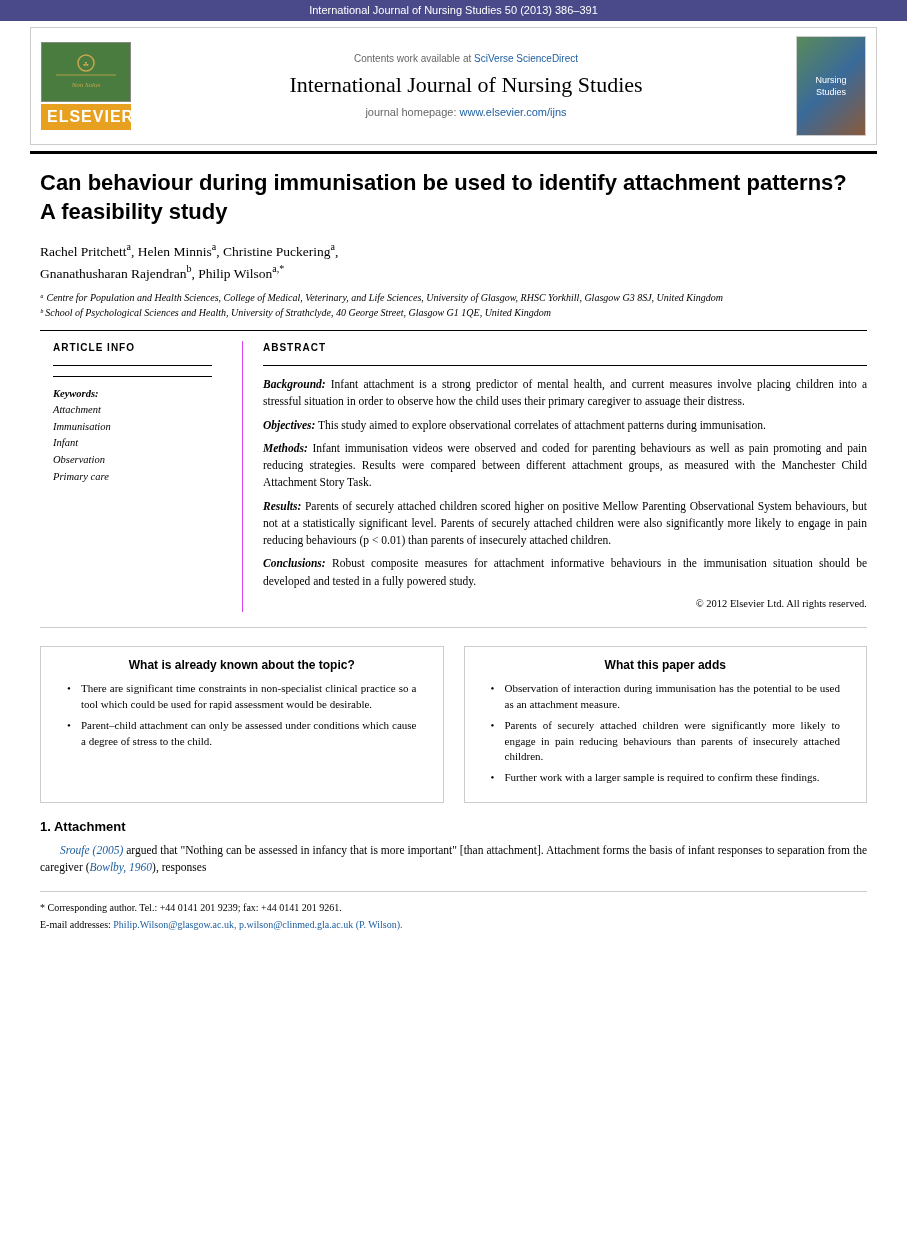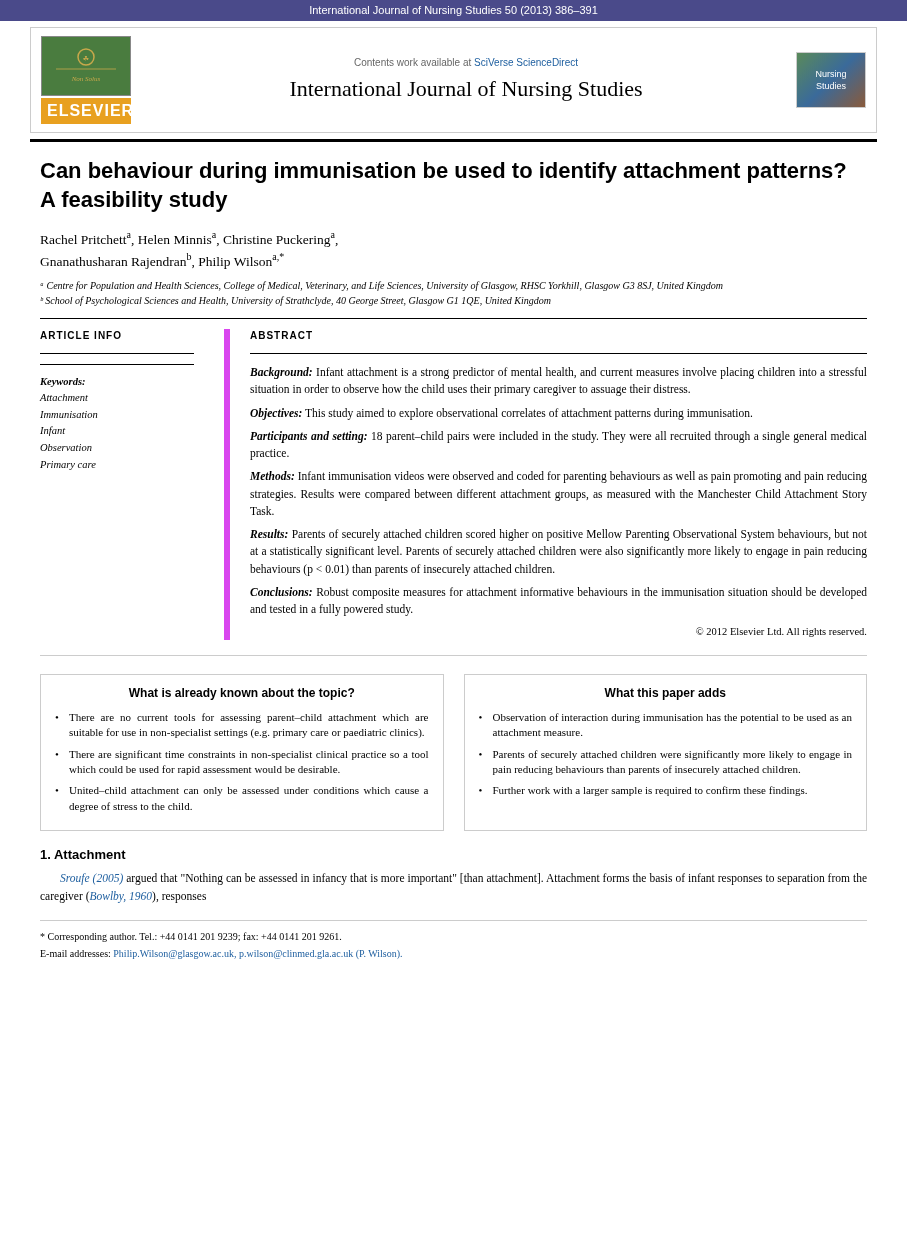--- a/index.html
+++ b/index.html
@@ -72,21 +72,21 @@
       font-size: 11px;
       color: #666;
       font-family: Arial, sans-serif;
       margin-top: 4px;
     }
     .journal-thumb {
       width: 70px;
       margin-left: 10px;
       flex-shrink: 0;
       border: 1px solid #ccc;
-      height: 56px;
+      height: 100px;
       background: linear-gradient(135deg, #5a8a5a, #3a6a9a, #8a5a3a);
       display: flex;
       align-items: center;
       justify-content: center;
       color: #fff;
       font-size: 8px;
       text-align: center;
       font-family: Arial, sans-serif;
     }
     .divider-thick {
@@ -130,22 +130,23 @@
     }
     .two-col {
       display: flex;
       gap: 20px;
       margin-top: 10px;
     }
     .col-left {
       width: 190px;
       flex-shrink: 0;
       font-size: 11px;
-      border-right: 6px solid #d946ef;
+      border-right: 1px solid #d946ef;
       padding-right: 30px;
+      margin-left: 13px;
     }
     .col-right {
       flex: 1;
       font-size: 11.5px;
     }
     .section-label {
       font-size: 10px;
       font-variant: small-caps;
       letter-spacing: 1px;
       font-weight: bold;
@@ -187,21 +188,21 @@
     }
     .boxes-section {
       display: flex;
       gap: 20px;
       margin-top: 18px;
       margin-bottom: 15px;
     }
     .info-box {
       flex: 1;
       border: 1px solid #ccc;
-      padding: 10px 14px;
+      padding: 10px 26px;
       font-size: 11px;
     }
     .info-box-title {
       font-size: 12px;
       font-weight: bold;
       text-align: center;
       margin-bottom: 8px;
       font-family: Arial, sans-serif;
     }
     .info-box ul {
@@ -279,20 +280,24 @@
     <div class="logo-text">
       <span>ELSEVIER</span>
     </div>
   </div>
   <div class="journal-title-center">
     <div class="sciverse-line">
       <span>Contents work available at</span>
       <span class="sciverse-blue">SciVerse ScienceDirect</span>
     </div>
     <div class="journal-title-text">International Journal of Nursing Studies</div>
+    <div class="homepage-line">
+      <span>journal homepage:</span>
+      <span class="sciverse-blue">www.elsevier.com/ijns</span>
+    </div>
   </div>
   <div class="journal-thumb">
     <span style="font-size:9px;padding:4px;">Nursing Studies</span>
   </div>
 </div>
 
 <hr class="divider-thick">
 
 <div class="main-content">
 
@@ -327,38 +332,36 @@
         </div>
       </div>
     </div>
 
     <div class="col-right">
       <div class="section-label">ABSTRACT</div>
       <hr class="divider-article">
       <div class="abstract-content">
         <p><span class="ab-label">Background:</span> <span>Infant attachment is a strong predictor of mental health, and current measures involve placing children into a stressful situation in order to observe how the child uses their primary caregiver to assuage their distress.</span></p>
         <p><span class="ab-label">Objectives:</span> <span>This study aimed to explore observational correlates of attachment patterns during immunisation.</span></p>
-        <p><span class="ab-label">Participants and setting:</span> <span>18 parent–child pairs were included in the study. They were all recruited through a single general medical practice.</span></p>
         <p><span class="ab-label">Methods:</span> <span>Infant immunisation videos were observed and coded for parenting behaviours as well as pain promoting and pain reducing strategies. Results were compared between different attachment groups, as measured with the Manchester Child Attachment Story Task.</span></p>
         <p><span class="ab-label">Results:</span> <span>Parents of securely attached children scored higher on positive Mellow Parenting Observational System behaviours, but not at a statistically significant level. Parents of securely attached children were also significantly more likely to engage in pain reducing behaviours (p &lt; 0.01) than parents of insecurely attached children.</span></p>
         <p><span class="ab-label">Conclusions:</span> <span>Robust composite measures for attachment informative behaviours in the immunisation situation should be developed and tested in a fully powered study.</span></p>
         <div class="copyright-line">© 2012 Elsevier Ltd. All rights reserved.</div>
       </div>
     </div>
   </div>
 
   <hr class="divider-thin" style="margin: 15px 0;">
 
   <div class="boxes-section">
     <div class="info-box">
       <div class="info-box-title">What is already known about the topic?</div>
       <ul>
-        <li>There are no current tools for assessing parent–child attachment which are suitable for use in non-specialist settings (e.g. primary care or paediatric clinics).</li>
         <li>There are significant time constraints in non-specialist clinical practice so a tool which could be used for rapid assessment would be desirable.</li>
-        <li>United–child attachment can only be assessed under conditions which cause a degree of stress to the child.</li>
+        <li>Parent–child attachment can only be assessed under conditions which cause a degree of stress to the child.</li>
       </ul>
     </div>
     <div class="info-box">
       <div class="info-box-title">What this paper adds</div>
       <ul>
         <li>Observation of interaction during immunisation has the potential to be used as an attachment measure.</li>
         <li>Parents of securely attached children were significantly more likely to engage in pain reducing behaviours than parents of insecurely attached children.</li>
         <li>Further work with a larger sample is required to confirm these findings.</li>
       </ul>
     </div>

